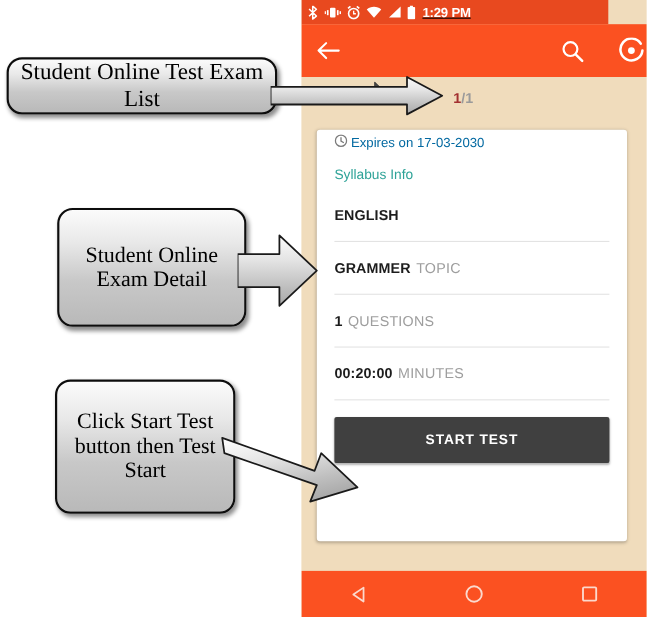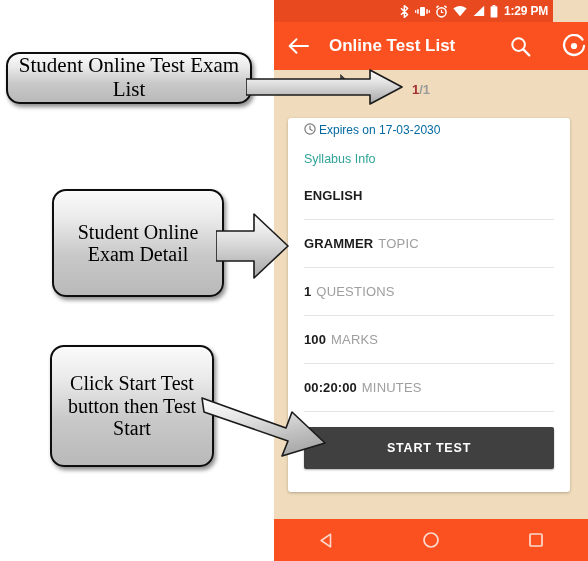--- a/index.html
+++ b/index.html
@@ -27,23 +27,24 @@
   }
 
   
   #status-bar {
     position: absolute;
     left: 0; top: 0;
     width: 279px; height: 22px;
     background: #e8491f;
     display: flex;
     align-items: center;
-    justify-content: flex-end;
+    justify-content: flex-start;
     padding-right: 5px;
     box-sizing: border-box;
+    text-decoration: underline;
   }
   .sb-icon {
     display: inline-flex;
     align-items: center;
     justify-content: center;
     margin-left: 5px;
   }
   #status-time {
     color: #ffffff;
     font-size: 12px;
@@ -278,21 +279,20 @@
     </span>
     <span id="status-time">1:29 PM</span>
   </div>
 
   <div id="app-bar">
     <div id="back-icon">
       <svg width="21" height="18" viewBox="0 0 21 18">
           <path d="M20 9H2M8.5 2.2L1.6 9l6.9 6.8" fill="none" stroke="#fff" stroke-width="1.9" stroke-linecap="round" stroke-linejoin="round"></path>
         </svg>
     </div>
-    <div id="app-title">Online Test List</div>
     <div id="search-icon">
       <svg width="21" height="21" viewBox="0 0 21 21">
           <circle cx="8.6" cy="8.6" r="6.3" fill="none" stroke="#fff" stroke-width="2"></circle>
           <path d="M13.3 13.4l6 6" stroke="#fff" stroke-width="2.2" stroke-linecap="round"></path>
         </svg>
     </div>
     <div id="refresh-icon">
       <svg width="24" height="24" viewBox="0 0 24 24">
         <path d="M20.5 5.6A10 10 0 1 0 22 12" fill="none" stroke="#fff" stroke-width="2.3" stroke-linecap="round"></path>
         <circle cx="12" cy="12" r="3.1" fill="#fff"></circle>
@@ -323,24 +323,20 @@
       <span class="row-value">ENGLISH</span>
       <span class="row-label"></span>
     </div>
     <div class="detail-row">
       <span class="row-value">GRAMMER</span>
       <span class="row-label">TOPIC</span>
     </div>
     <div class="detail-row">
       <span class="row-value">1</span>
       <span class="row-label">QUESTIONS</span>
-    </div>
-    <div class="detail-row">
-      <span class="row-value">100</span>
-      <span class="row-label">MARKS</span>
     </div>
     <div class="detail-row">
       <span class="row-value">00:20:00</span>
       <span class="row-label">MINUTES</span>
     </div>
 
     <button id="start-test-button">START TEST</button>
   </div>
 
   <div id="nav-bar">

